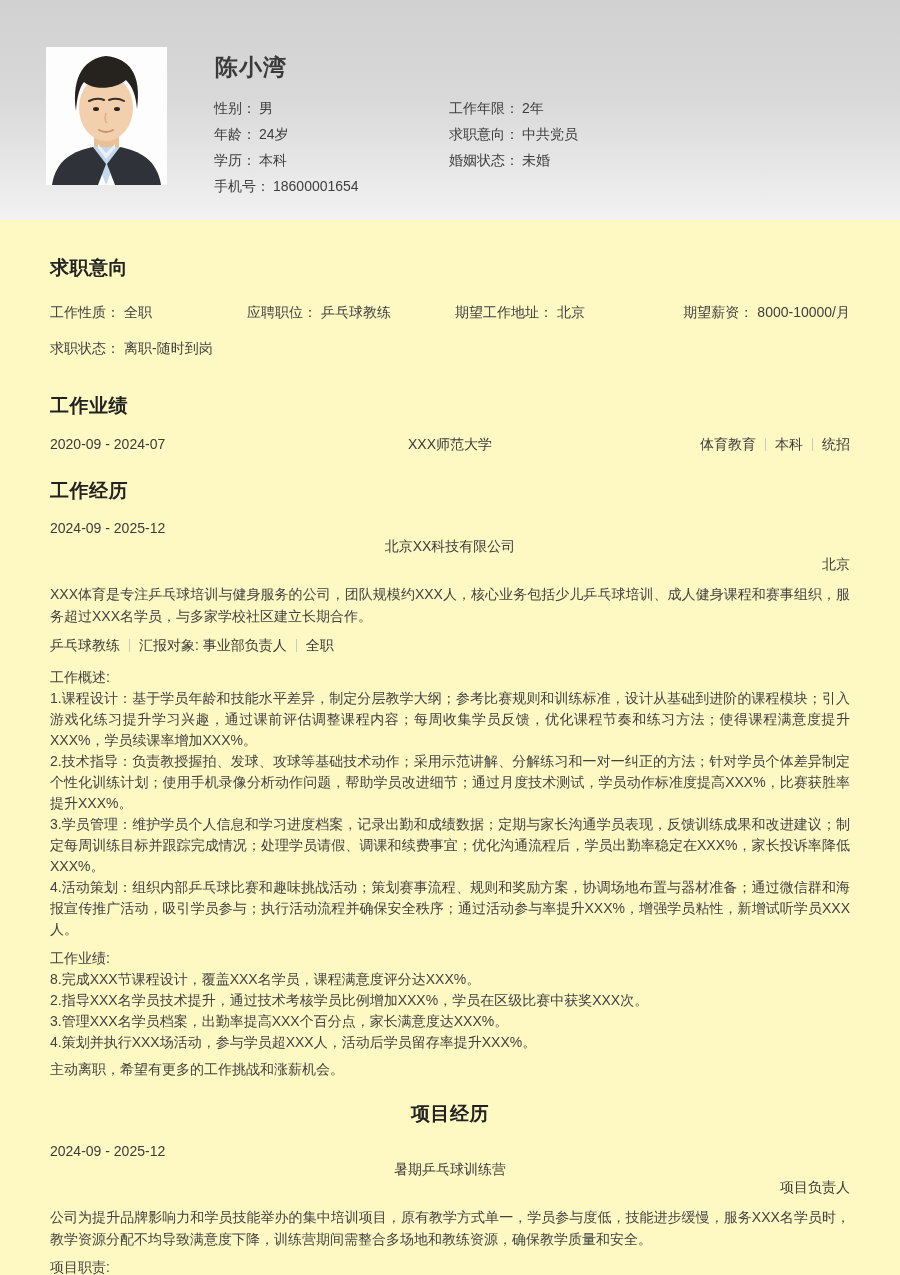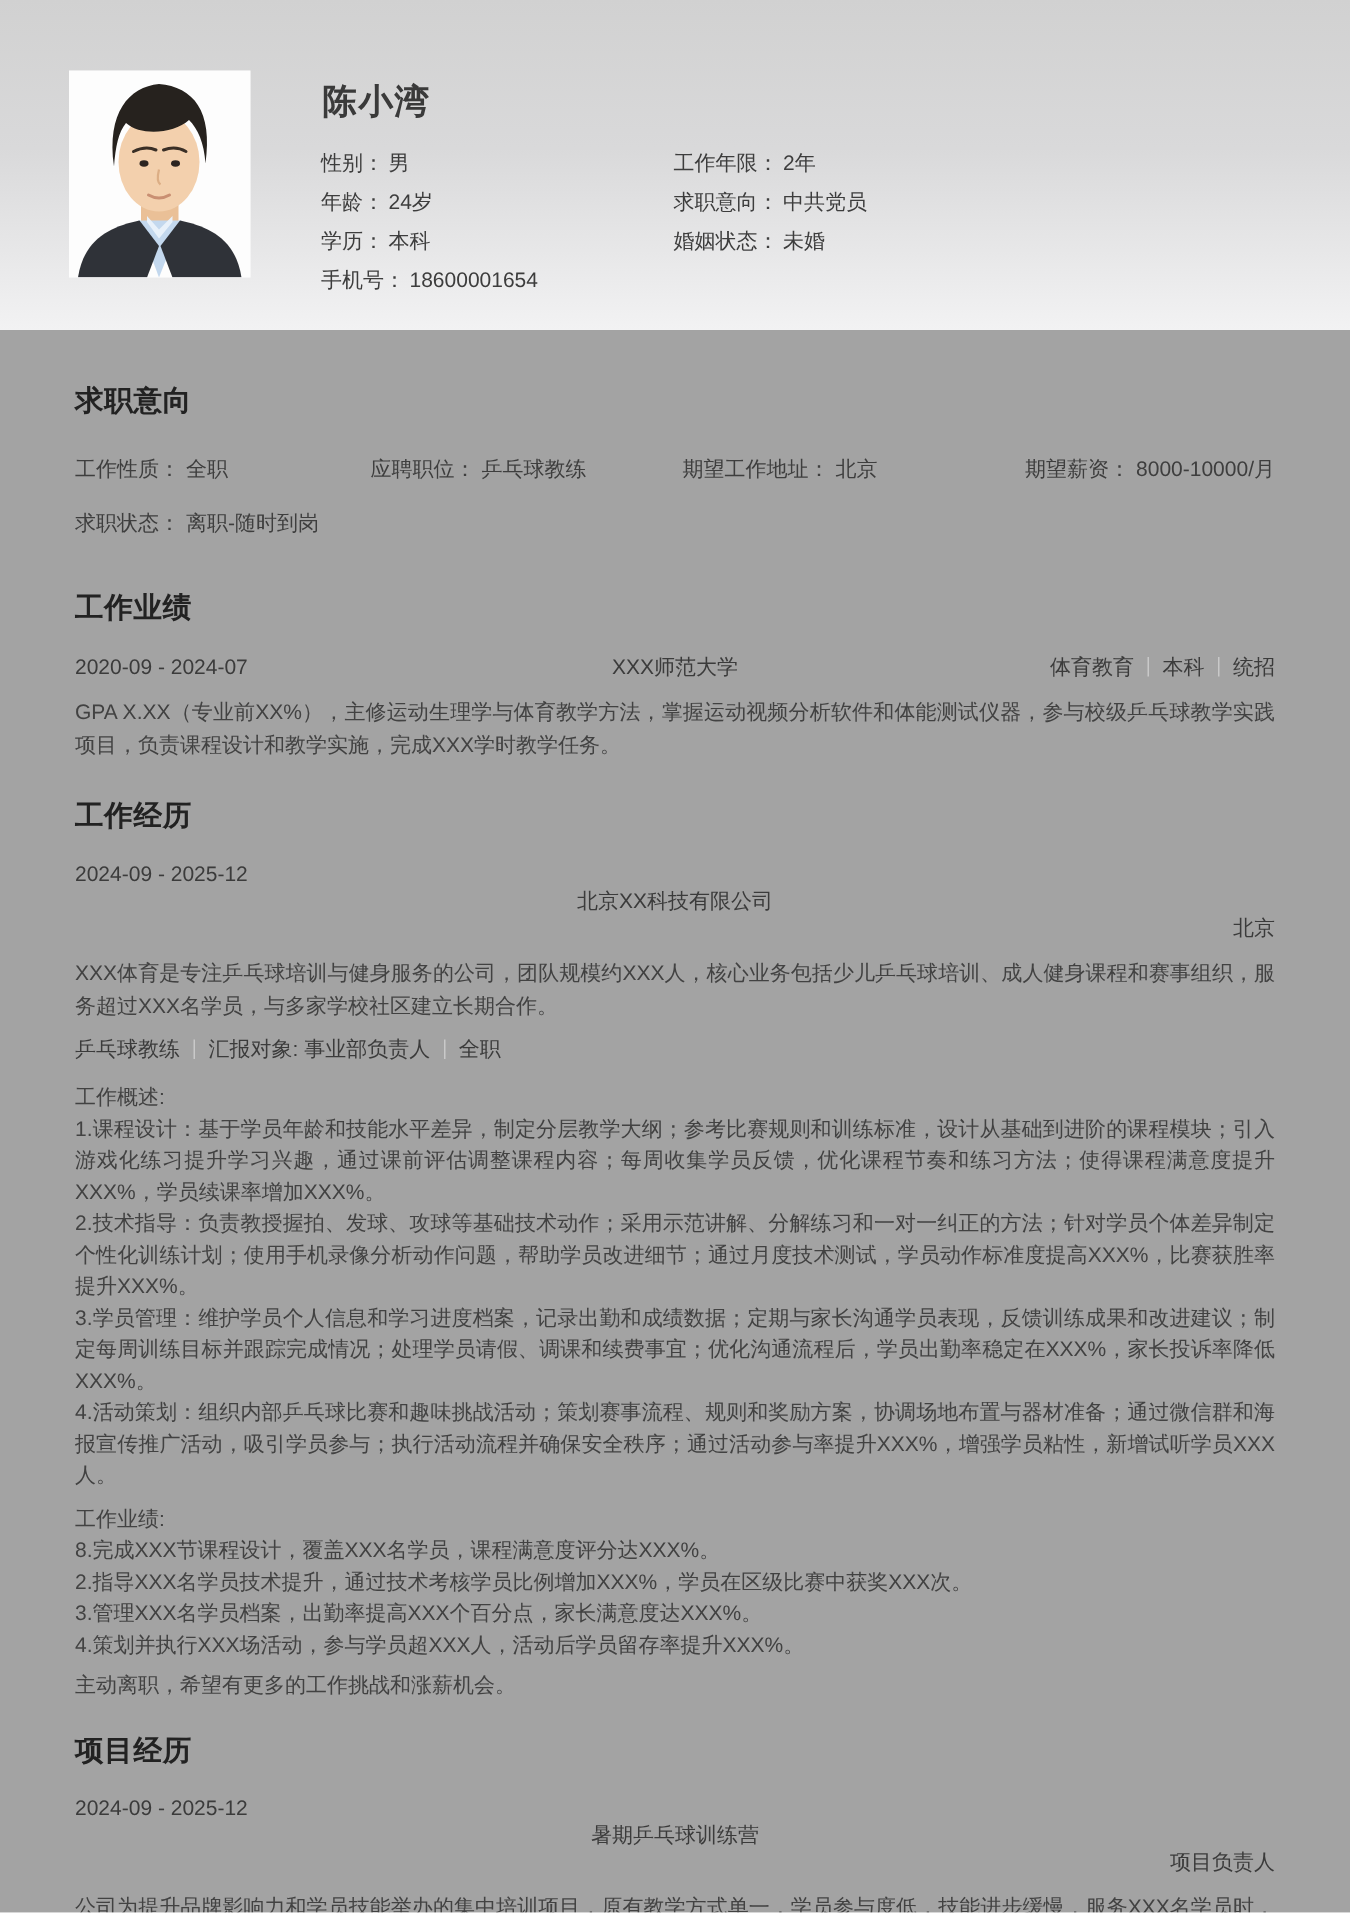--- a/index.html
+++ b/index.html
@@ -3,21 +3,21 @@
 <meta charset="utf-8">
 <style>
   * { margin:0; padding:0; box-sizing:border-box; }
   html,body { background:#fff; }
   body {
     font-family: "Liberation Sans", "DejaVu Sans", sans-serif;
     color:#424242;
   }
   .page {
     position:relative; width:900px; height:1275px;
-    margin:0 auto; background:#a3a3a3; overflow:hidden;
+    margin:0 auto; background:#fef9c3; overflow:hidden;
   }
 
   
   .hdr {
     position:relative; width:900px; height:220px;
     background:linear-gradient(180deg,#d1d1d1 0%, #d9d9da 45%, #f2f2f3 100%);
   }
   .photo {
     position:absolute; left:46px; top:47px; width:121px; height:138px;
     background:#fdfdfd; overflow:hidden;
@@ -36,21 +36,21 @@
 
   
   main { padding:0 50px; }
   .sec-title {
     font-size:19px; line-height:24px; font-weight:700; color:#222222;
     letter-spacing:0.5px;
   }
   .t-job  { margin-top:36px; }
   .t-edu  { margin-top:37px; }
   .t-work { margin-top:26px; }
-  .t-proj { margin-top:22px; }
+  .t-proj { margin-top:22px;text-align:center; }
 
   .int-row {
     display:grid; grid-template-columns:197px 208px 220px 1fr;
     font-size:14px; line-height:18px; color:#3e3e3e;
   }
   .int-row1 { margin-top:23px; }
   .int-row2 { margin-top:18px; grid-template-columns:1fr; }
   .int-cell:last-child { text-align:right; }
   .int-row2 .int-cell:last-child { text-align:left; }
   .lb { margin-right:4px; }
@@ -133,21 +133,20 @@
     </div>
 
     <h2 class="sec-title t-edu">工作业绩</h2>
     <div class="meta-row">
       <div class="m-left">2020-09 - 2024-07</div>
       <div class="m-center">XXX师范大学</div>
       <div class="m-right">
         <span>体育教育</span><span class="vbar"></span><span>本科</span><span class="vbar"></span><span>统招</span>
       </div>
     </div>
-    <p class="para">GPA X.XX（专业前XX%），主修运动生理学与体育教学方法，掌握运动视频分析软件和体能测试仪器，参与校级乒乓球教学实践项目，负责课程设计和教学实施，完成XXX学时教学任务。</p>
 
     <h2 class="sec-title t-work">工作经历</h2>
     <div class="meta-row meta-work">
       <div class="m-left">2024-09 - 2025-12</div>
       <div class="m-center">北京XX科技有限公司</div>
       <div class="m-right">北京</div>
     </div>
     <p class="para">XXX体育是专注乒乓球培训与健身服务的公司，团队规模约XXX人，核心业务包括少儿乒乓球培训、成人健身课程和赛事组织，服务超过XXX名学员，与多家学校社区建立长期合作。</p>
     <div class="pos-row">
       <span>乒乓球教练</span><span class="vbar"></span><span>汇报对象: 事业部负责人</span><span class="vbar"></span><span>全职</span>

